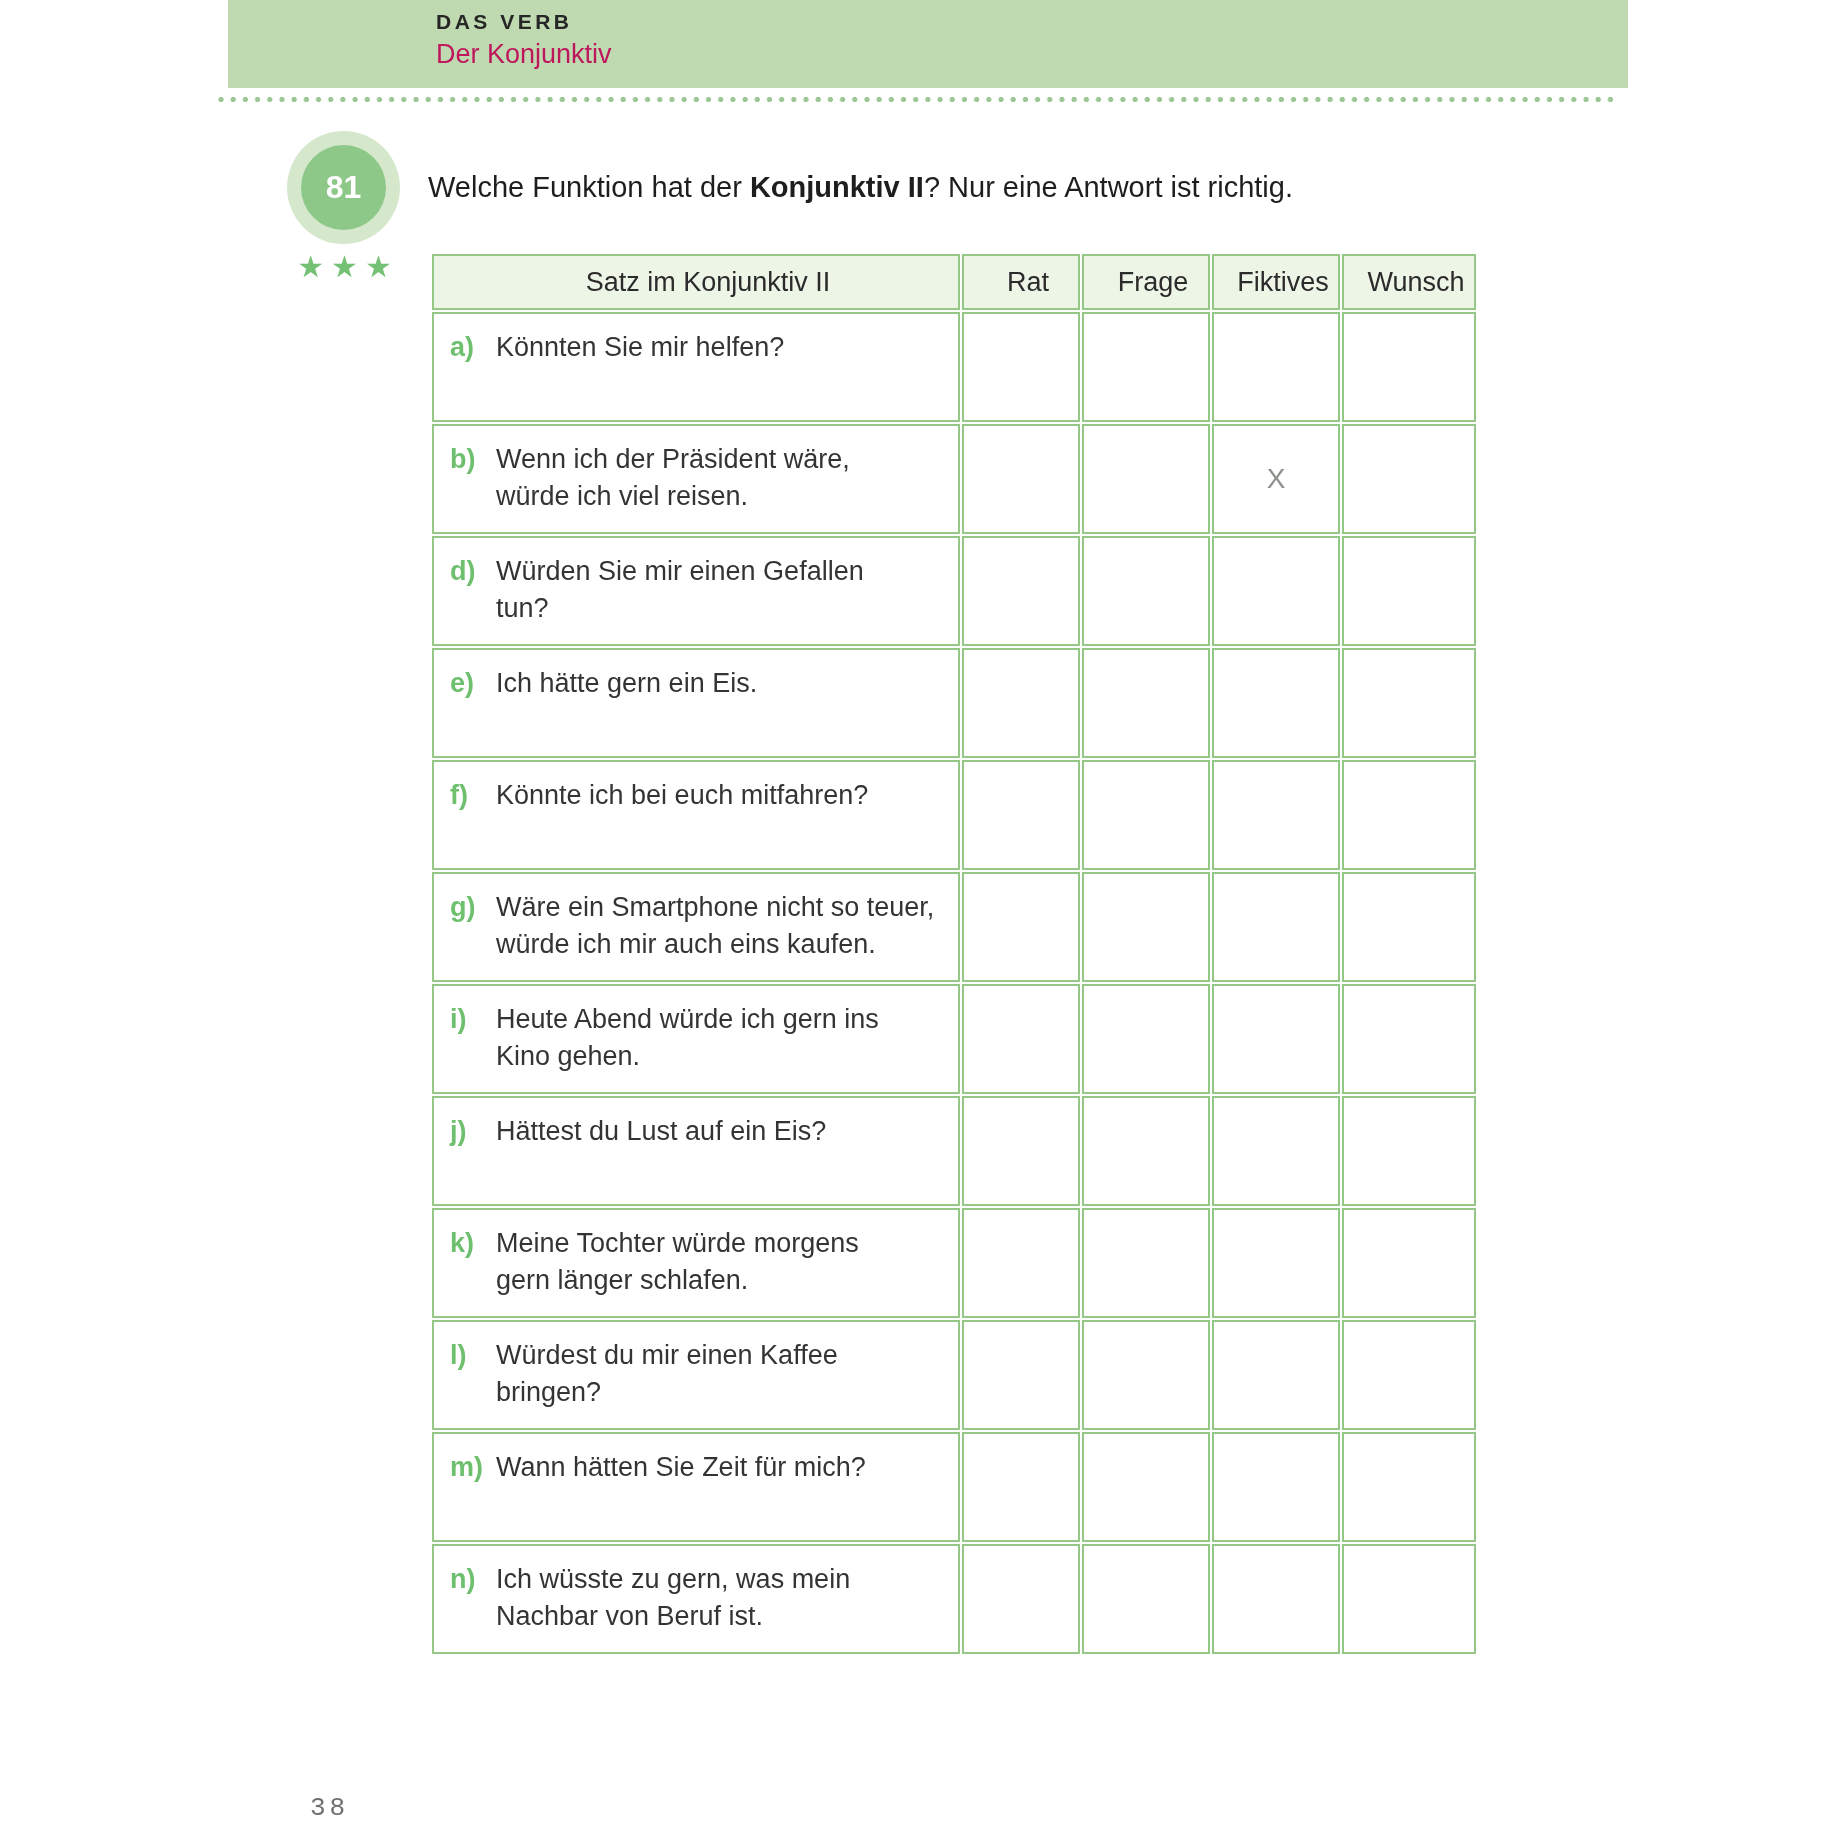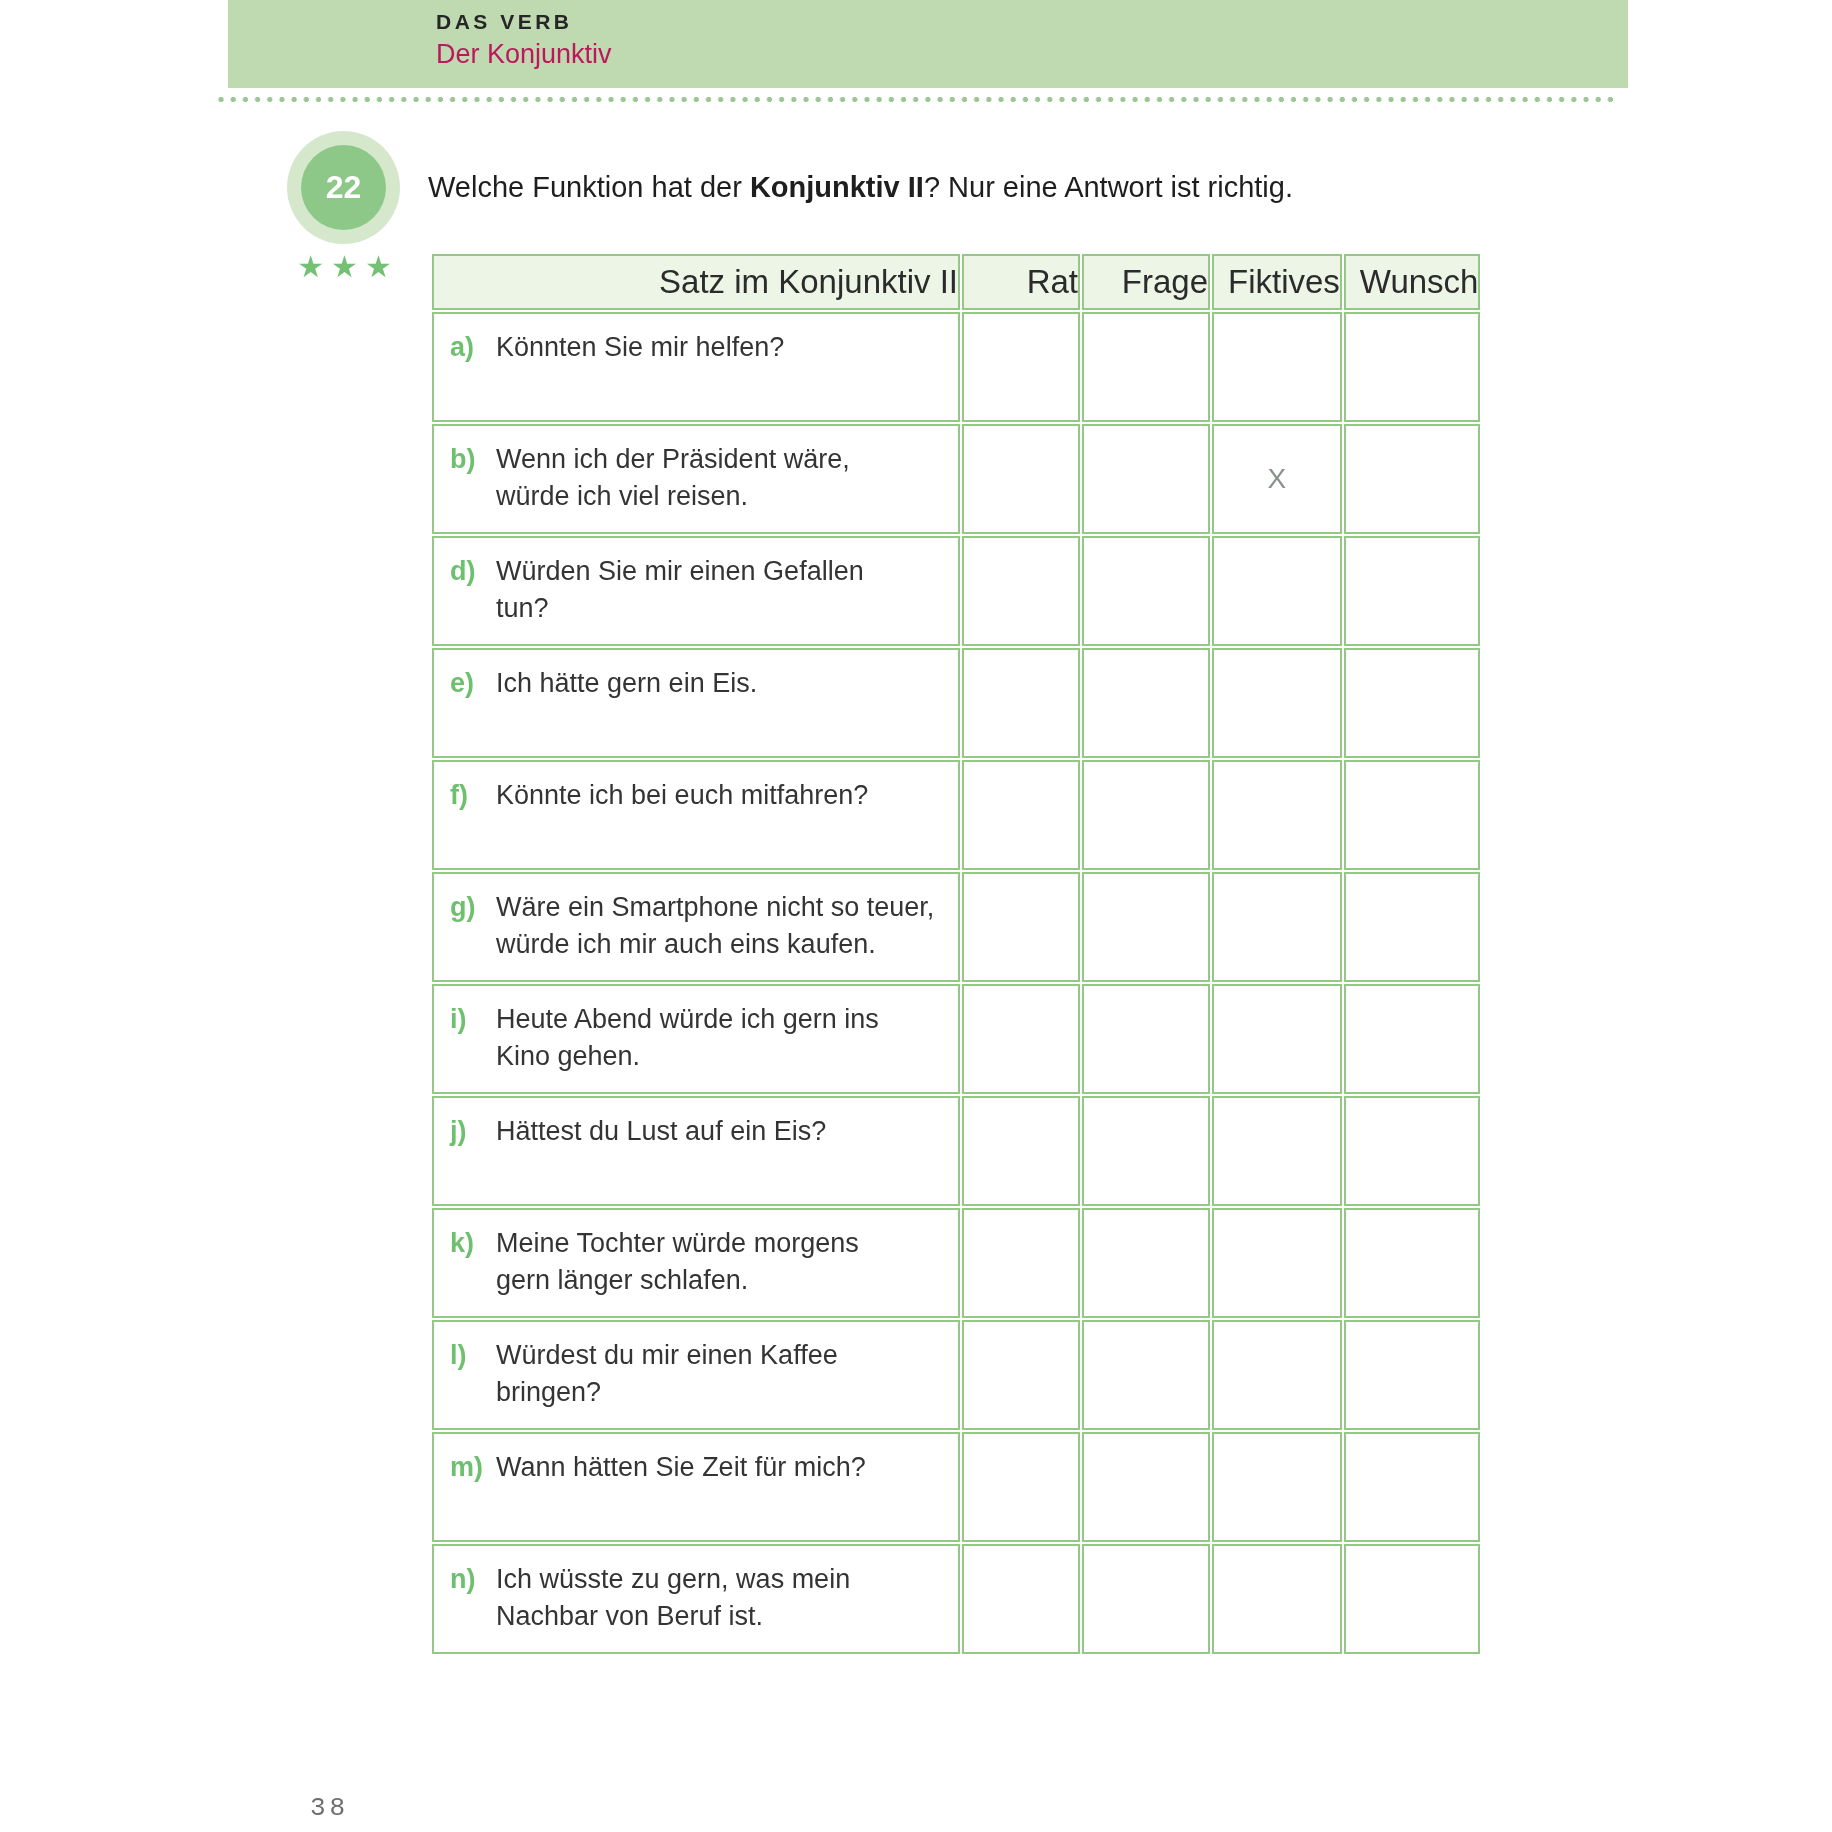--- a/index.html
+++ b/index.html
@@ -55,22 +55,22 @@
   .prompt b { font-weight:bold; }
 
   
   table.quiz {
     position:absolute; left:430px; top:252px;
     border-collapse:separate; border-spacing:2px;
     table-layout:fixed; 
   }
   table.quiz th, table.quiz td { border:2px solid #95c887; }
   table.quiz th {
-    background:#edf5e7; height:52px; font-size:33px; font-weight:normal;
-    text-align:right; padding:0 0 0 14px; color:#2b2b2b;
+    background:#edf5e7; height:52px; font-size:27px; font-weight:normal;
+    text-align:center; padding:0 0 0 14px; color:#2b2b2b;
   }
   table.quiz th.satz-h { padding-left:24px; }
   td.satz {
     height:91px; vertical-align:top; background:#ffffff;
     padding:15px 8px 0 16px;
   }
   td.mark {
     background:#ffffff; text-align:center; vertical-align:middle;
     font-size:28px; color:#8c918c;
   }
@@ -94,21 +94,21 @@
 <div class="topbar">
   <div class="topbar-inner">
     <div class="das-verb">DAS VERB</div>
     <div class="chapter">Der Konjunktiv</div>
   </div>
 </div>
 
 <div class="dots"></div>
 
 <div class="badge-outer">
-  <div class="badge-inner">22</div>
+  <div class="badge-inner">81</div>
 </div>
 
 <div class="stars">★★★</div>
 
 <div class="prompt"><span>Welche Funktion hat der </span><b>Konjunktiv II</b><span>? Nur eine Antwort ist richtig.</span></div>
 
 <table class="quiz">
   <colgroup>
     <col style="width:528px">
     <col style="width:118px">

